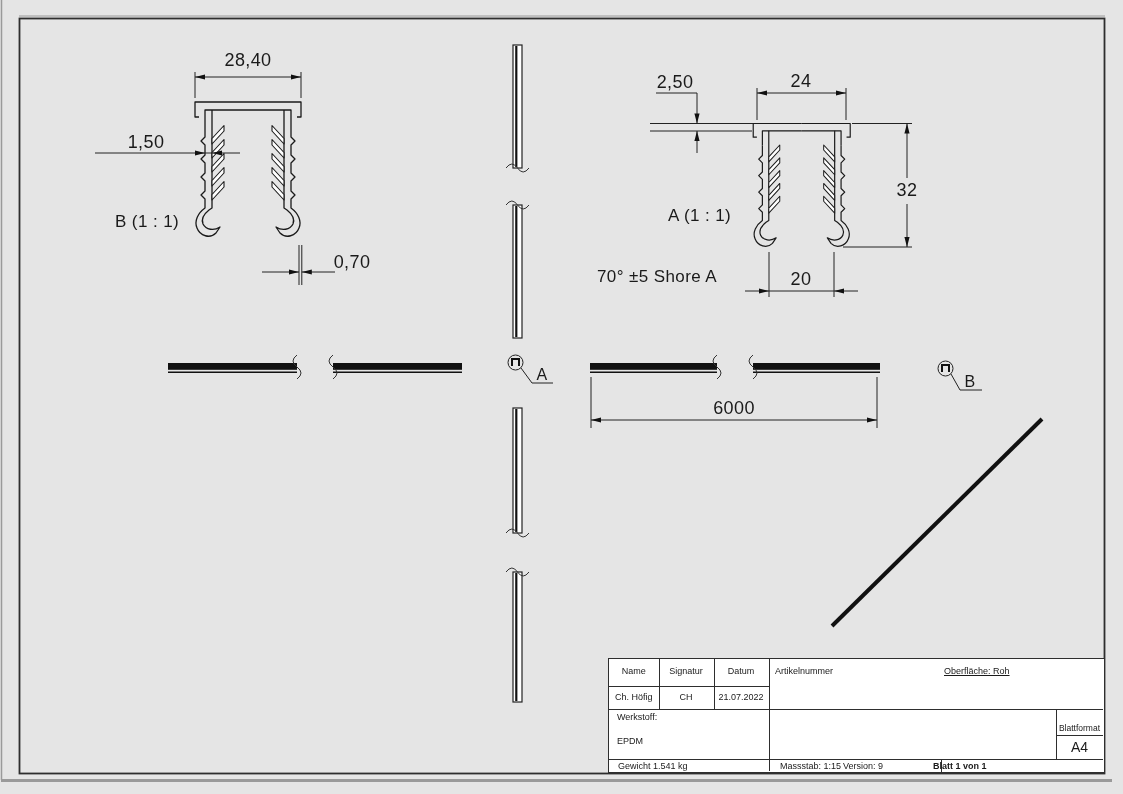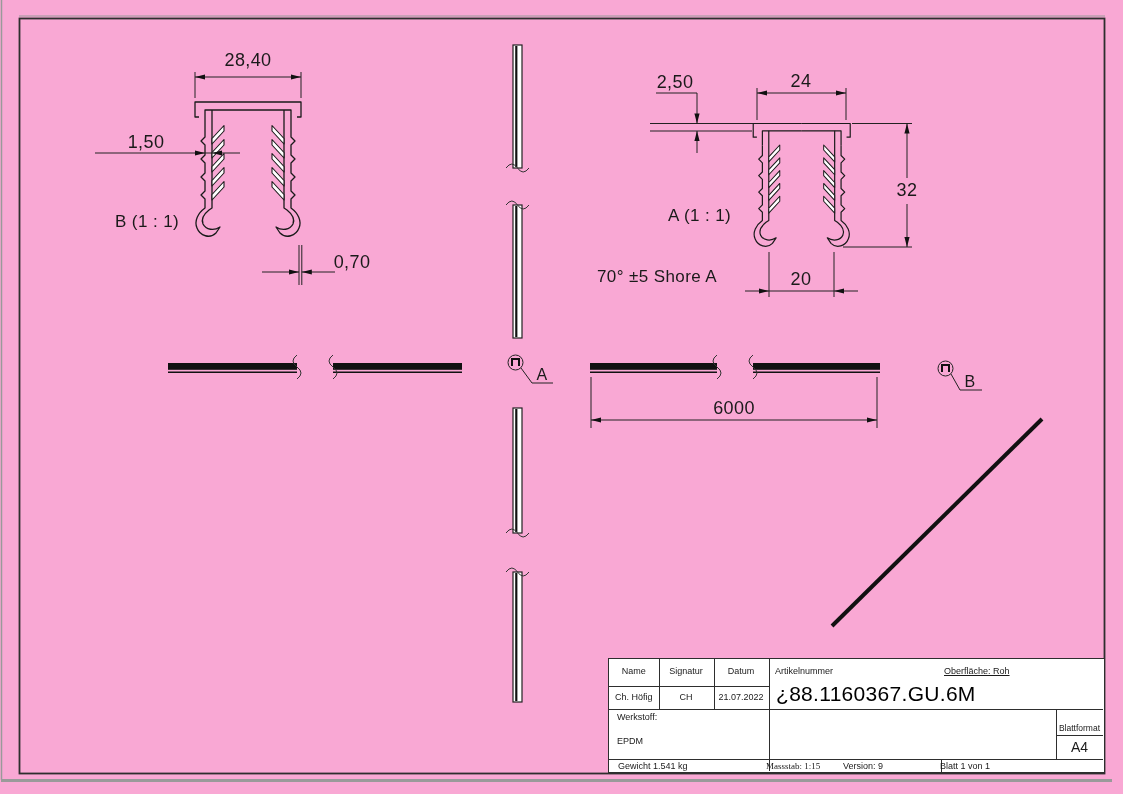--- a/index.html
+++ b/index.html
@@ -1,16 +1,16 @@
 <!DOCTYPE html>
 <html><head>
 <meta charset="utf-8">
 <style>
   html,body{margin:0;padding:0;background:#ffffff;}
-  #stage{position:relative;width:1123px;height:794px;background:#f9a8d4;overflow:hidden;
+  #stage{position:relative;width:1123px;height:794px;background:#e5e5e5;overflow:hidden;
          font-family:"Liberation Sans", sans-serif;}
   #stage svg{position:absolute;left:0;top:0;}
   svg text{fill:#1a1a1a;font-family:"Liberation Sans", sans-serif;letter-spacing:0.4px;}
   text.dim{font-size:18px;}
   text.lbl{font-size:17px;}
   text.callout{font-size:16px;}
   .thin{stroke:#222;stroke-width:1;fill:none;}
   .prof{stroke:#1a1a1a;stroke-width:1.3;fill:none;stroke-linejoin:round;}
   .fin{stroke:#1a1a1a;stroke-width:1.1;fill:#ffffff;stroke-linejoin:round;}
   .arrow{fill:#111;stroke:none;}
@@ -191,26 +191,25 @@
 
   <span class="ctr" style="left:0;width:49.5px;top:7px;">Name</span>
   <span class="ctr" style="left:49.5px;width:55px;top:7px;text-align:center;">Signatur</span>
   <span class="ctr" style="left:104.5px;width:55px;top:7px;">Datum</span>
   <span style="left:166px;top:7px;">Artikelnummer</span>
   <span style="left:335px;top:7px;text-decoration:underline;">Oberfläche:  Roh</span>
 
   <span class="ctr" style="left:0;width:49.5px;top:33px;">Ch. Höfig</span>
   <span class="ctr" style="left:49.5px;width:55px;top:33px;">CH</span>
   <span class="ctr" style="left:104.5px;width:55px;top:33px;">21.07.2022</span>
-  <span class="artnum" style="left:167px;top:23px;">¿88.1160367.GU.6M</span>
 
   <span style="left:8px;top:53px;">Werkstoff:</span>
   <span style="left:8px;top:77px;">EPDM</span>
   <span class="ctr small" style="left:446.5px;width:48px;top:64px;">Blattformat</span>
   <span class="ctr fmt" style="left:446.5px;width:48px;top:80px;">A4</span>
 
   <span style="left:9px;top:101.5px;">Gewicht 1.541 kg</span>
-  <span style="left:157px;top:101.5px;font-family:Liberation Serif, serif;">Massstab: 1:15</span>
+  <span style="left:171px;top:101.5px;">Massstab: 1:15</span>
   <span style="left:234px;top:101.5px;">Version: 9</span>
-  <span style="left:331px;top:101.5px;">Blatt 1 von 1</span>
+  <span style="left:324px;top:101.5px;font-weight:bold;">Blatt 1 von 1</span>
 </div>
 
 </div>
 
 </body></html>

